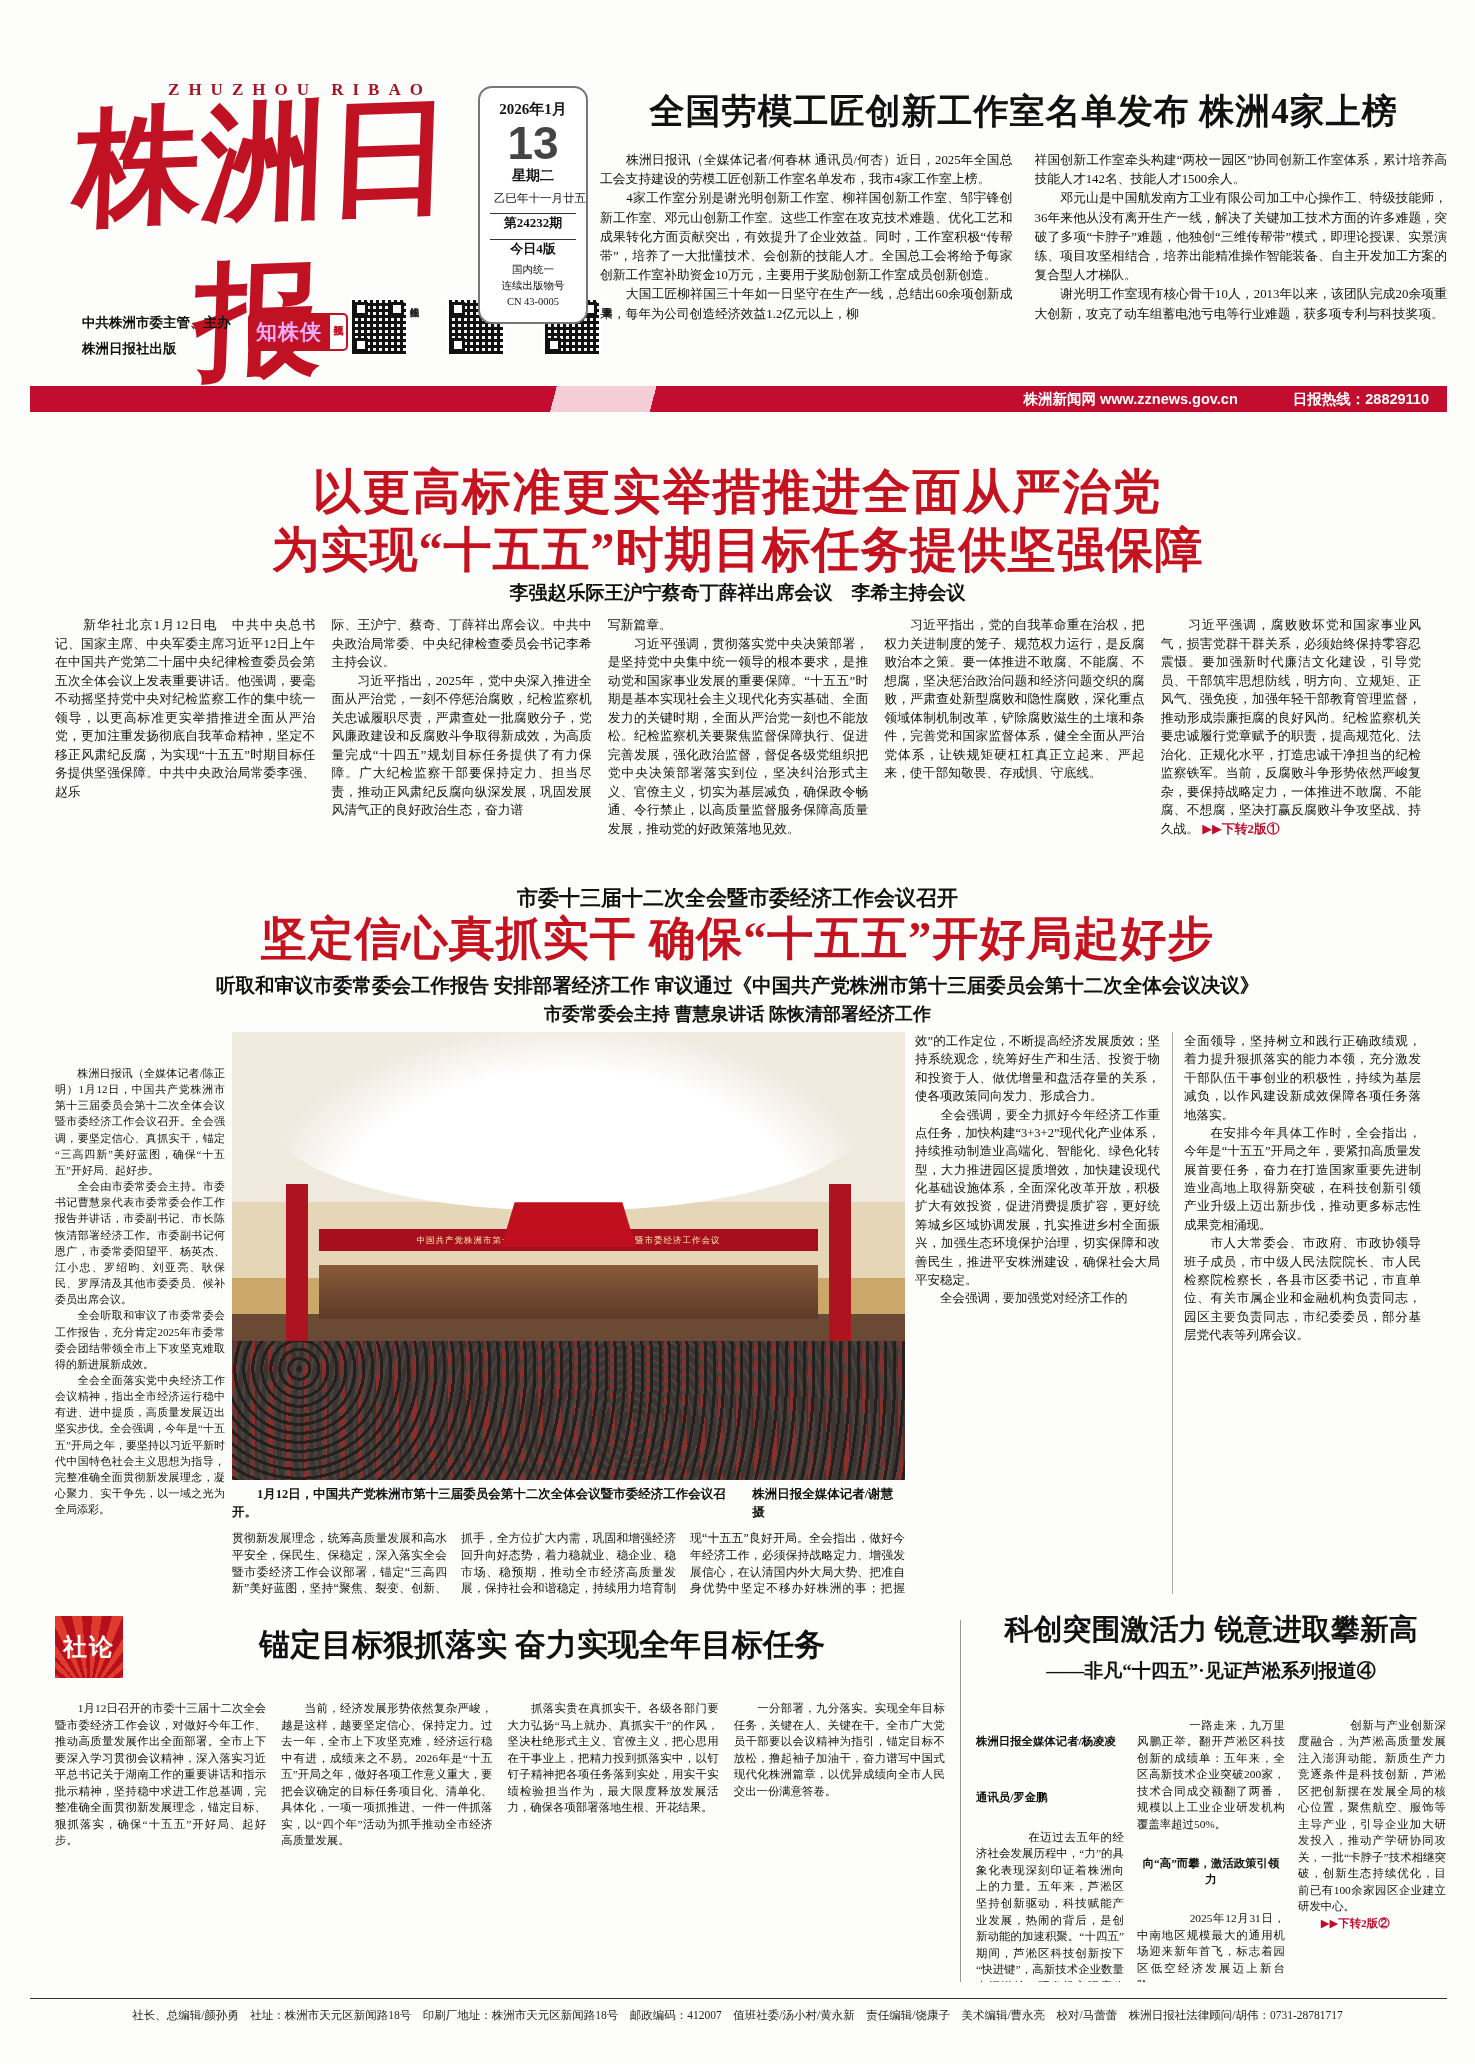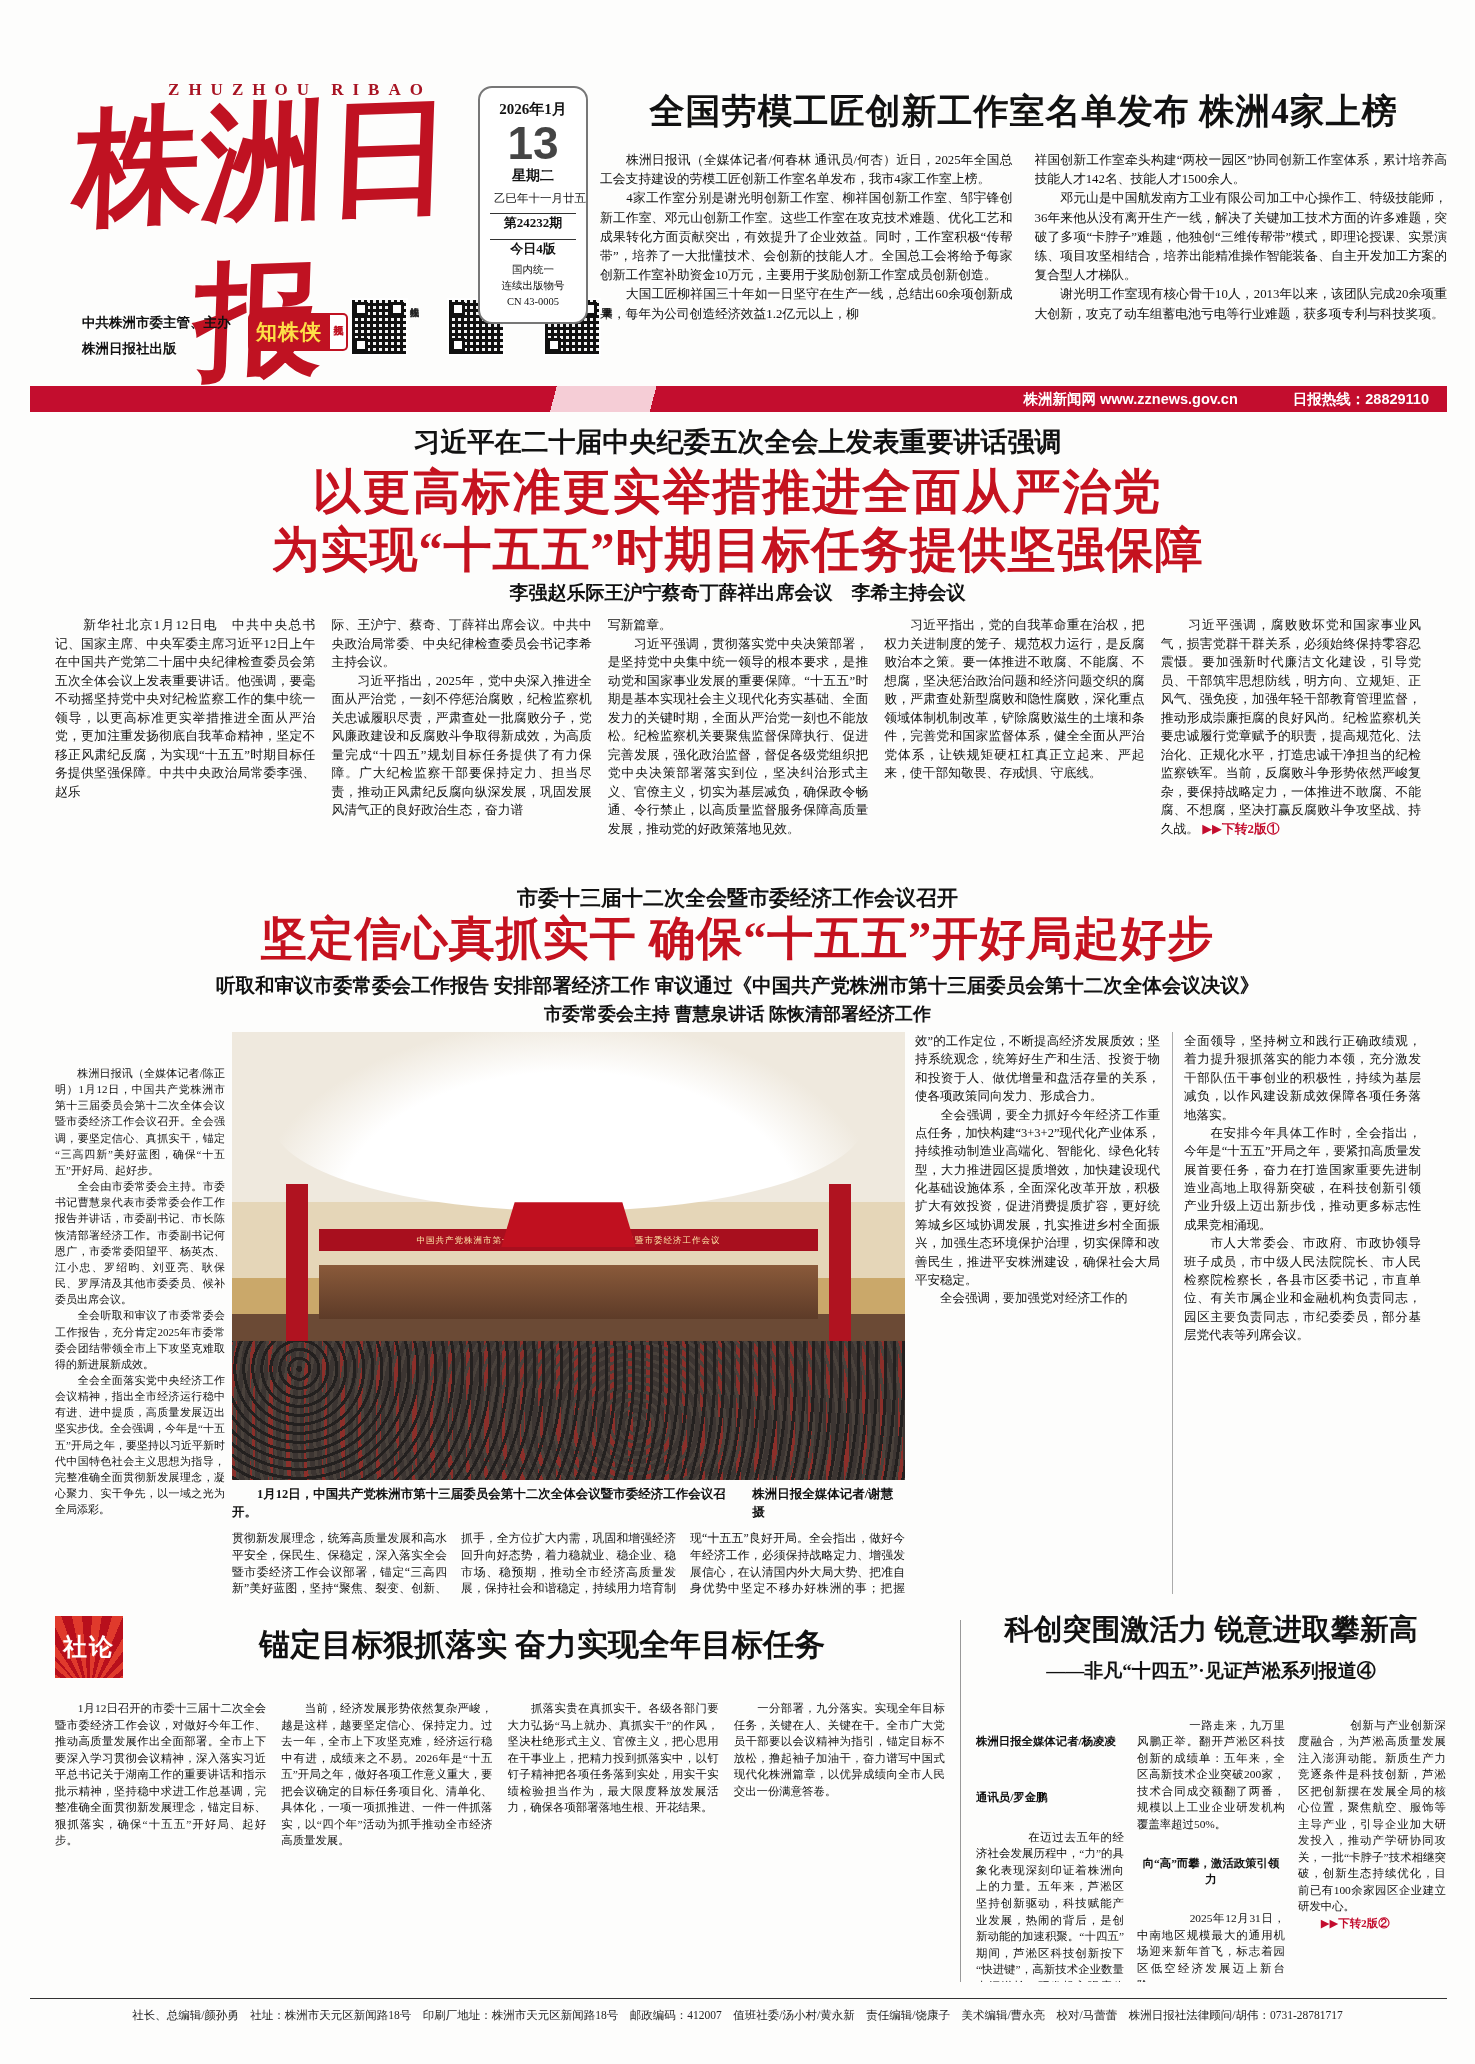--- a/index.html
+++ b/index.html
@@ -8,21 +8,21 @@
   .page { position:relative; width:1475px; height:2064px; margin:0 auto; background:#fdfdfc; overflow:hidden; }
 
   
   .m-latin { position:absolute; left:130px; top:80px; width:340px; text-align:center;
              color:#a81423; font-weight:bold; font-size:17px; letter-spacing:9px; }
   .m-title { position:absolute; left:36px; top:84px; width:450px; text-align:center;
              color:#c01222; font-size:126px; font-weight:900; line-height:1.25;
              transform:rotate(-2deg) skewX(-4deg); font-family:"Liberation Serif",serif; }
   .organ { position:absolute; left:82px; top:310px; font-size:13.5px; font-weight:bold; line-height:1.9; }
   .vlogo { position:absolute; left:248px; top:313px; display:flex; align-items:stretch; height:38px; }
-  .vlogo .main { background:#c01222; color:#fde047; font-weight:900; font-size:21px;
+  .vlogo .main { background:#c01222; color:#f0abfc; font-weight:900; font-size:21px;
                  padding:5px 8px 0; border-radius:5px 0 0 5px; letter-spacing:1px; }
   .vlogo .side { border:2px solid #c01222; border-left:none; color:#c01222; font-size:10px; font-weight:bold;
                  writing-mode:vertical-rl; text-orientation:upright; padding:2px 1px; border-radius:0 5px 5px 0; background:#fff; }
   .qr-group { position:absolute; left:352px; top:300px; display:flex; gap:30px; }
   .qr-unit { display:flex; gap:3px; }
   .qr { width:54px; height:54px; position:relative; background:
         repeating-linear-gradient(0deg,#111 0 3px,transparent 3px 6px),
         repeating-linear-gradient(90deg,#111 0 3px,#f4f4f4 3px 6px); outline:2px solid #fff; }
   .qr i { position:absolute; width:14px; height:14px; border:3px solid #111; background:#fff; }
   .qr i:nth-child(1){left:2px;top:2px;} .qr i:nth-child(2){right:2px;top:2px;} .qr i:nth-child(3){left:2px;bottom:2px;}
@@ -185,21 +185,20 @@
 　　邓元山是中国航发南方工业有限公司加工中心操作工、特级技能师，36年来他从没有离开生产一线，解决了关键加工技术方面的许多难题，突破了多项“卡脖子”难题，他独创“三维传帮带”模式，即理论授课、实景演练、项目攻坚相结合，培养出能精准操作智能装备、自主开发加工方案的复合型人才梯队。
 　　谢光明工作室现有核心骨干10人，2013年以来，该团队完成20余项重大创新，攻克了动车组蓄电池亏电等行业难题，获多项专利与科技奖项。</div>
     </div>
   </div>
 
   <div class="redbar">
     <span>株洲新闻网 www.zznews.gov.cn</span>
     <span>日报热线：28829110</span>
   </div>
 
-  <div class="a1-kicker">习近平在二十届中央纪委五次全会上发表重要讲话强调</div>
   <div class="a1-h1">以更高标准更实举措推进全面从严治党</div>
   <div class="a1-h2">为实现“十五五”时期目标任务提供坚强保障</div>
   <div class="a1-by">李强赵乐际王沪宁蔡奇丁薛祥出席会议　李希主持会议</div>
   <div class="a1-body">
     <div class="c">　　新华社北京1月12日电　中共中央总书记、国家主席、中央军委主席习近平12日上午在中国共产党第二十届中央纪律检查委员会第五次全体会议上发表重要讲话。他强调，要毫不动摇坚持党中央对纪检监察工作的集中统一领导，以更高标准更实举措推进全面从严治党，更加注重发扬彻底自我革命精神，坚定不移正风肃纪反腐，为实现“十五五”时期目标任务提供坚强保障。中共中央政治局常委李强、赵乐</div>
     <div class="c">际、王沪宁、蔡奇、丁薛祥出席会议。中共中央政治局常委、中央纪律检查委员会书记李希主持会议。
 　　习近平指出，2025年，党中央深入推进全面从严治党，一刻不停惩治腐败，纪检监察机关忠诚履职尽责，严肃查处一批腐败分子，党风廉政建设和反腐败斗争取得新成效，为高质量完成“十四五”规划目标任务提供了有力保障。广大纪检监察干部要保持定力、担当尽责，推动正风肃纪反腐向纵深发展，巩固发展风清气正的良好政治生态，奋力谱</div>
     <div class="c">写新篇章。
 　　习近平强调，贯彻落实党中央决策部署，是坚持党中央集中统一领导的根本要求，是推动党和国家事业发展的重要保障。“十五五”时期是基本实现社会主义现代化夯实基础、全面发力的关键时期，全面从严治党一刻也不能放松。纪检监察机关要聚焦监督保障执行、促进完善发展，强化政治监督，督促各级党组织把党中央决策部署落实到位，坚决纠治形式主义、官僚主义，切实为基层减负，确保政令畅通、令行禁止，以高质量监督服务保障高质量发展，推动党的好政策落地见效。</div>
     <div class="c">　　习近平指出，党的自我革命重在治权，把权力关进制度的笼子、规范权力运行，是反腐败治本之策。要一体推进不敢腐、不能腐、不想腐，坚决惩治政治问题和经济问题交织的腐败，严肃查处新型腐败和隐性腐败，深化重点领域体制机制改革，铲除腐败滋生的土壤和条件，完善党和国家监督体系，健全全面从严治党体系，让铁规矩硬杠杠真正立起来、严起来，使干部知敬畏、存戒惧、守底线。</div>

